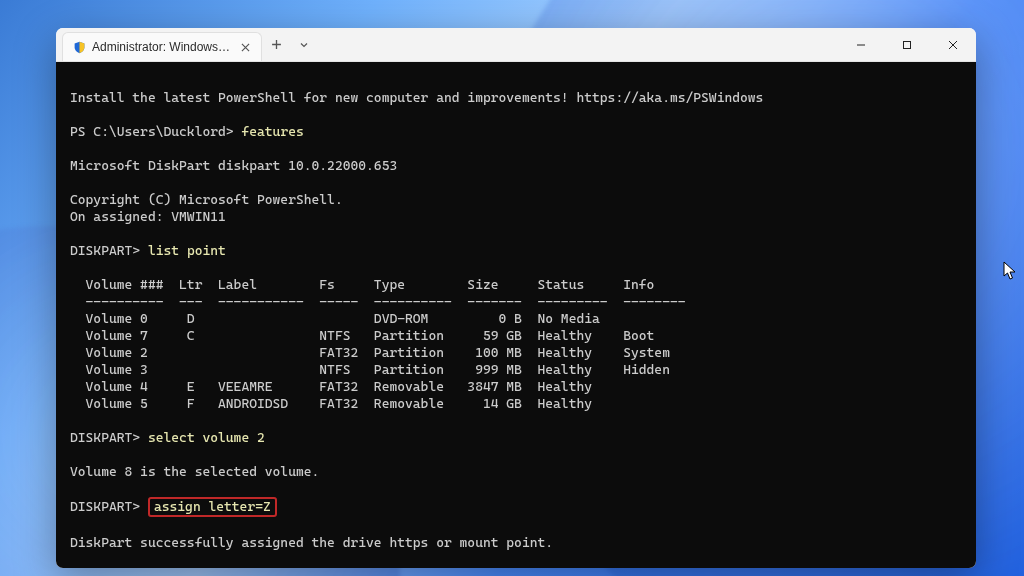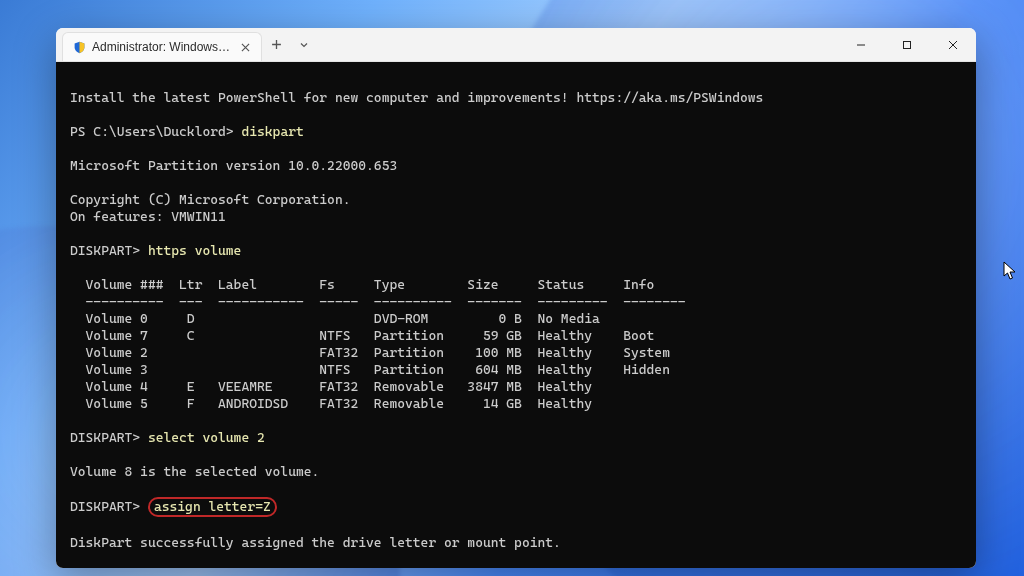--- a/index.html
+++ b/index.html
@@ -54,21 +54,21 @@
 
   
   .term {
     flex:1; background:#0c0c0c; color:#cccccc; padding:10px 14px 8px 14px;
     font-family: Consolas, "Cascadia Mono", monospace; font-size:13.3px; line-height:17px;
     overflow:hidden; white-space:pre;
   }
   .cmd { color:#e7e7b0; } 
   .highlight-box {
     display:inline-block; padding:0 4px 1px 4px;
-    border:2px solid #c02828; border-radius:10px;
+    border:2px solid #c02828; border-radius:3px;
     line-height:15px;
   }
 
   .mouse-cursor {
     position:absolute; left:1003px; top:261px; z-index:10;
     width:14px; height:20px;
   }
 </style>
 </head>
 <body>
@@ -112,45 +112,45 @@
     <div class="win-btn close">
       <svg viewBox="0 0 10 10">
           <path d="M1 1 L9 9 M9 1 L1 9" stroke="#222" stroke-width="1"></path>
         </svg>
     </div>
   </div>
 
   <div class="term">
 <span>Install the latest PowerShell for new computer and improvements! https://aka.ms/PSWindows</span>
 
-<span>PS C:\Users\Ducklord&gt;</span> <span class="cmd">diskpart</span>
+<span>PS C:\Users\Ducklord&gt;</span> <span class="cmd">features</span>
 
-<span>Microsoft Partition version 10.0.22000.653</span>
+<span>Microsoft DiskPart diskpart 10.0.22000.653</span>
 
-<span>Copyright (C) Microsoft Corporation.</span>
-<span>On features: VMWIN11</span>
+<span>Copyright (C) Microsoft PowerShell.</span>
+<span>On assigned: VMWIN11</span>
 
-<span>DISKPART&gt;</span> <span class="cmd">https volume</span>
+<span>DISKPART&gt;</span> <span class="cmd">list point</span>
 
 <span>  Volume ###  Ltr  Label        Fs     Type        Size     Status     Info</span>
 <span>  ----------  ---  -----------  -----  ----------  -------  ---------  --------</span>
 <span>  Volume 0     D                       DVD-ROM         0 B  No Media</span>
 <span>  Volume 7     C                NTFS   Partition     59 GB  Healthy    Boot</span>
 <span>  Volume 2                      FAT32  Partition    100 MB  Healthy    System</span>
-<span>  Volume 3                      NTFS   Partition    604 MB  Healthy    Hidden</span>
+<span>  Volume 3                      NTFS   Partition    999 MB  Healthy    Hidden</span>
 <span>  Volume 4     E   VEEAMRE      FAT32  Removable   3847 MB  Healthy</span>
 <span>  Volume 5     F   ANDROIDSD    FAT32  Removable     14 GB  Healthy</span>
 
 <span>DISKPART&gt;</span> <span class="cmd">select volume 2</span>
 
 <span>Volume 8 is the selected volume.</span>
 
 <span>DISKPART&gt;</span> <span class="highlight-box"><span class="cmd">assign letter=Z</span></span>
 
-<span>DiskPart successfully assigned the drive letter or mount point.</span>
+<span>DiskPart successfully assigned the drive https or mount point.</span>
 
  </div>
 
 </div>
 
 <svg class="mouse-cursor" viewBox="0 0 14 20">
   <path d="M1 1 L1 15 L4.5 12 L7 18 L9.5 17 L7 11 L12 11 Z" fill="#fff" stroke="#000" stroke-width="1"></path>
 </svg>
 
 </body></html>

